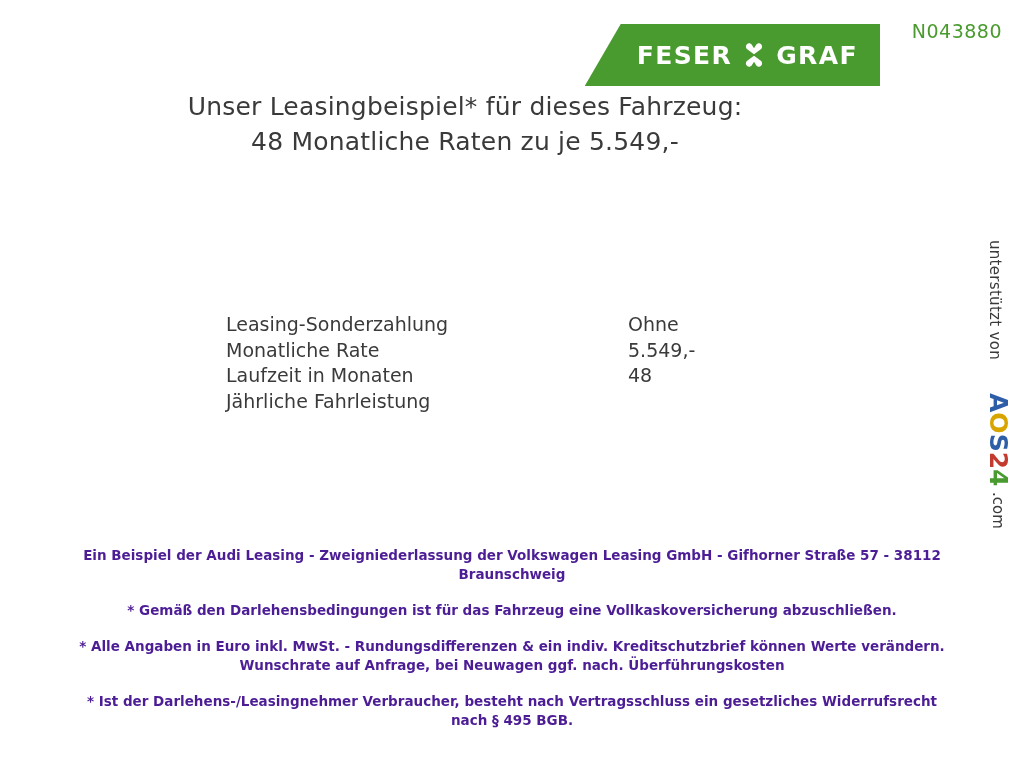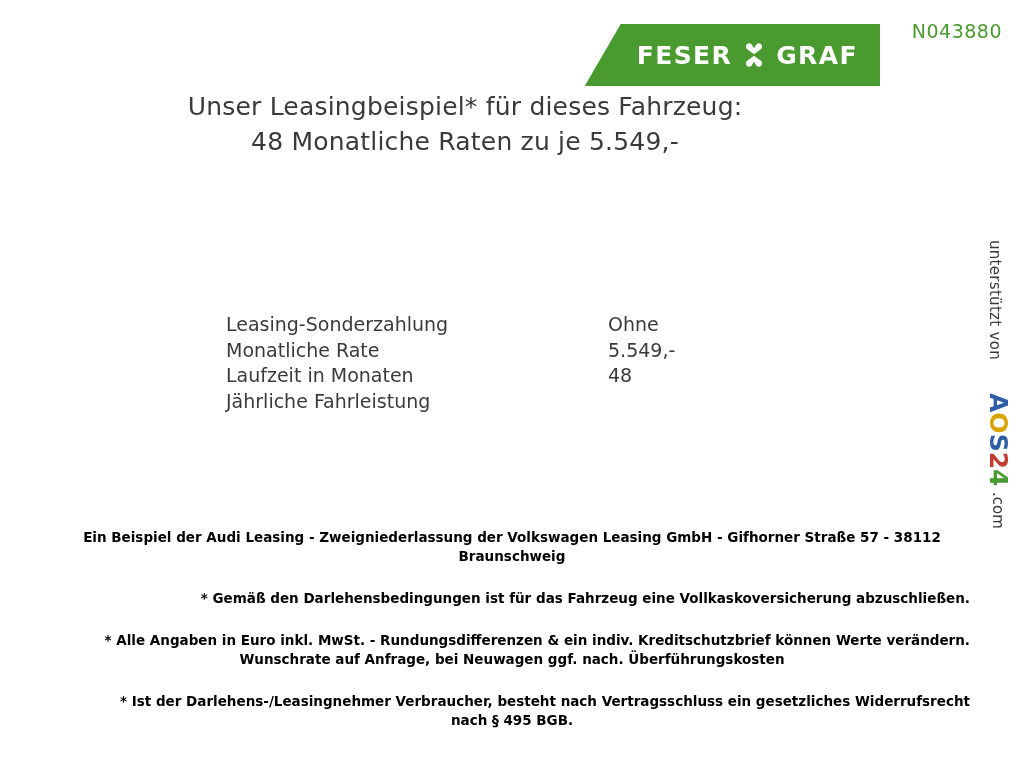--- a/index.html
+++ b/index.html
@@ -95,20 +95,21 @@
     color: #3a3a3a;
   }
   .detail-label {
     width: 382px;
     flex: 0 0 382px;
     white-space: nowrap;
   }
   .detail-value {
     flex: 1 1 auto;
     white-space: nowrap;
+    margin-left: 20px;
   }
 
   
   .sponsor {
     position: absolute;
     top: 240px;
     right: 6px;
     width: 40px;
     height: 300px;
   }
@@ -147,31 +148,30 @@
     white-space: nowrap;
   }
 
   
   .footer {
     position: absolute;
     bottom: 38px;
     left: 0;
     width: 1024px;
     text-align: center;
-    color: #000000;
+    color: #4c1d95;
   }
   .footer-line {
     font-size: 13.5px;
     line-height: 19px;
     font-weight: bold;
     padding: 0 54px;
   }
   .footer-line.spaced {
-    margin-top: 23px;
-    text-align: right;
+    margin-top: 17px;
   }
 </style>
 </head>
 <body>
 
 <div class="header-bar">
   <div class="brand-banner">
     <span class="brand-text">FESER</span>
     <span class="brand-clover">
       <svg viewBox="0 0 26 26" width="26" height="26" aria-hidden="true">

